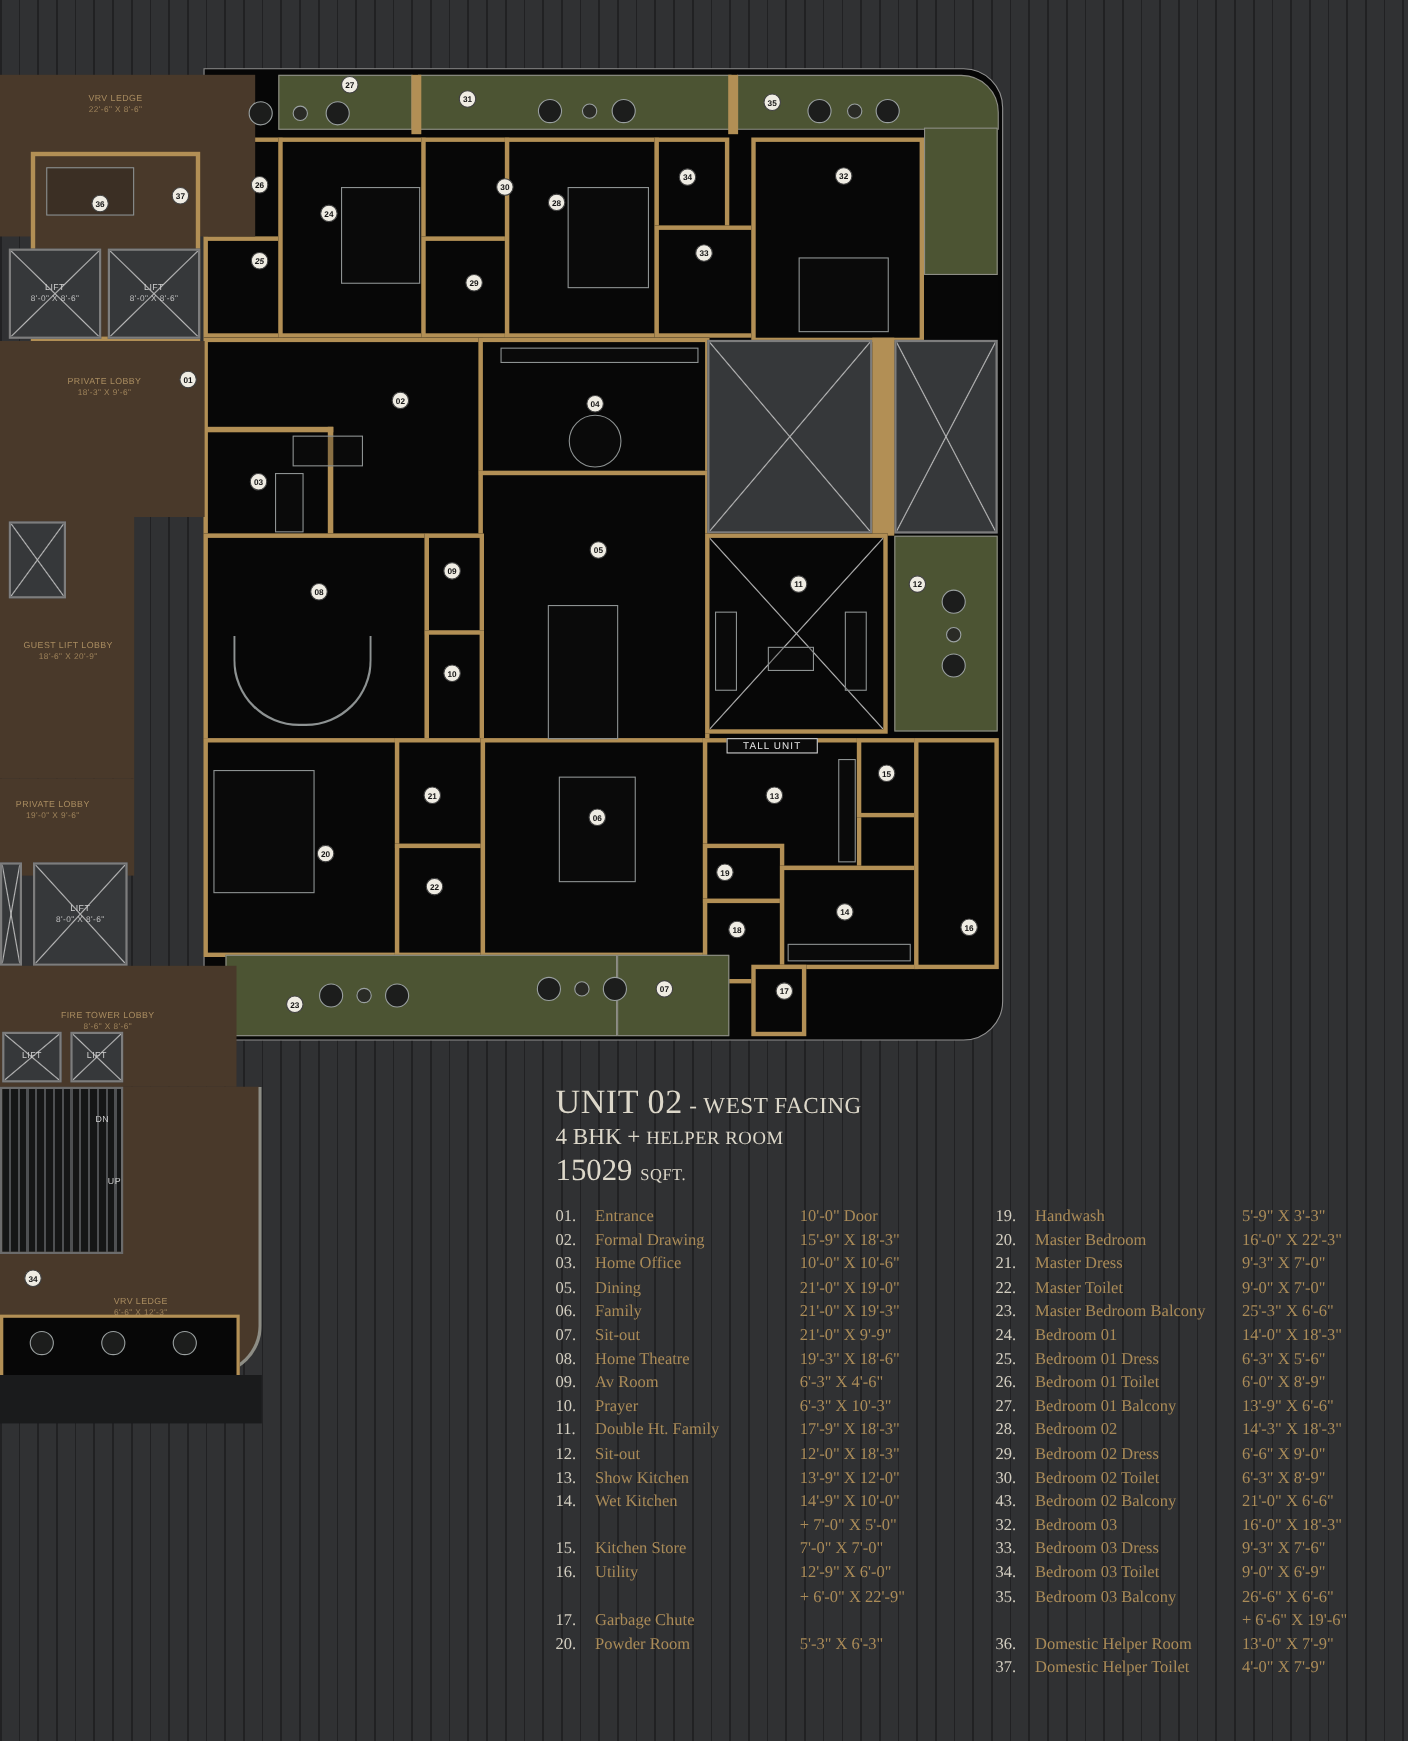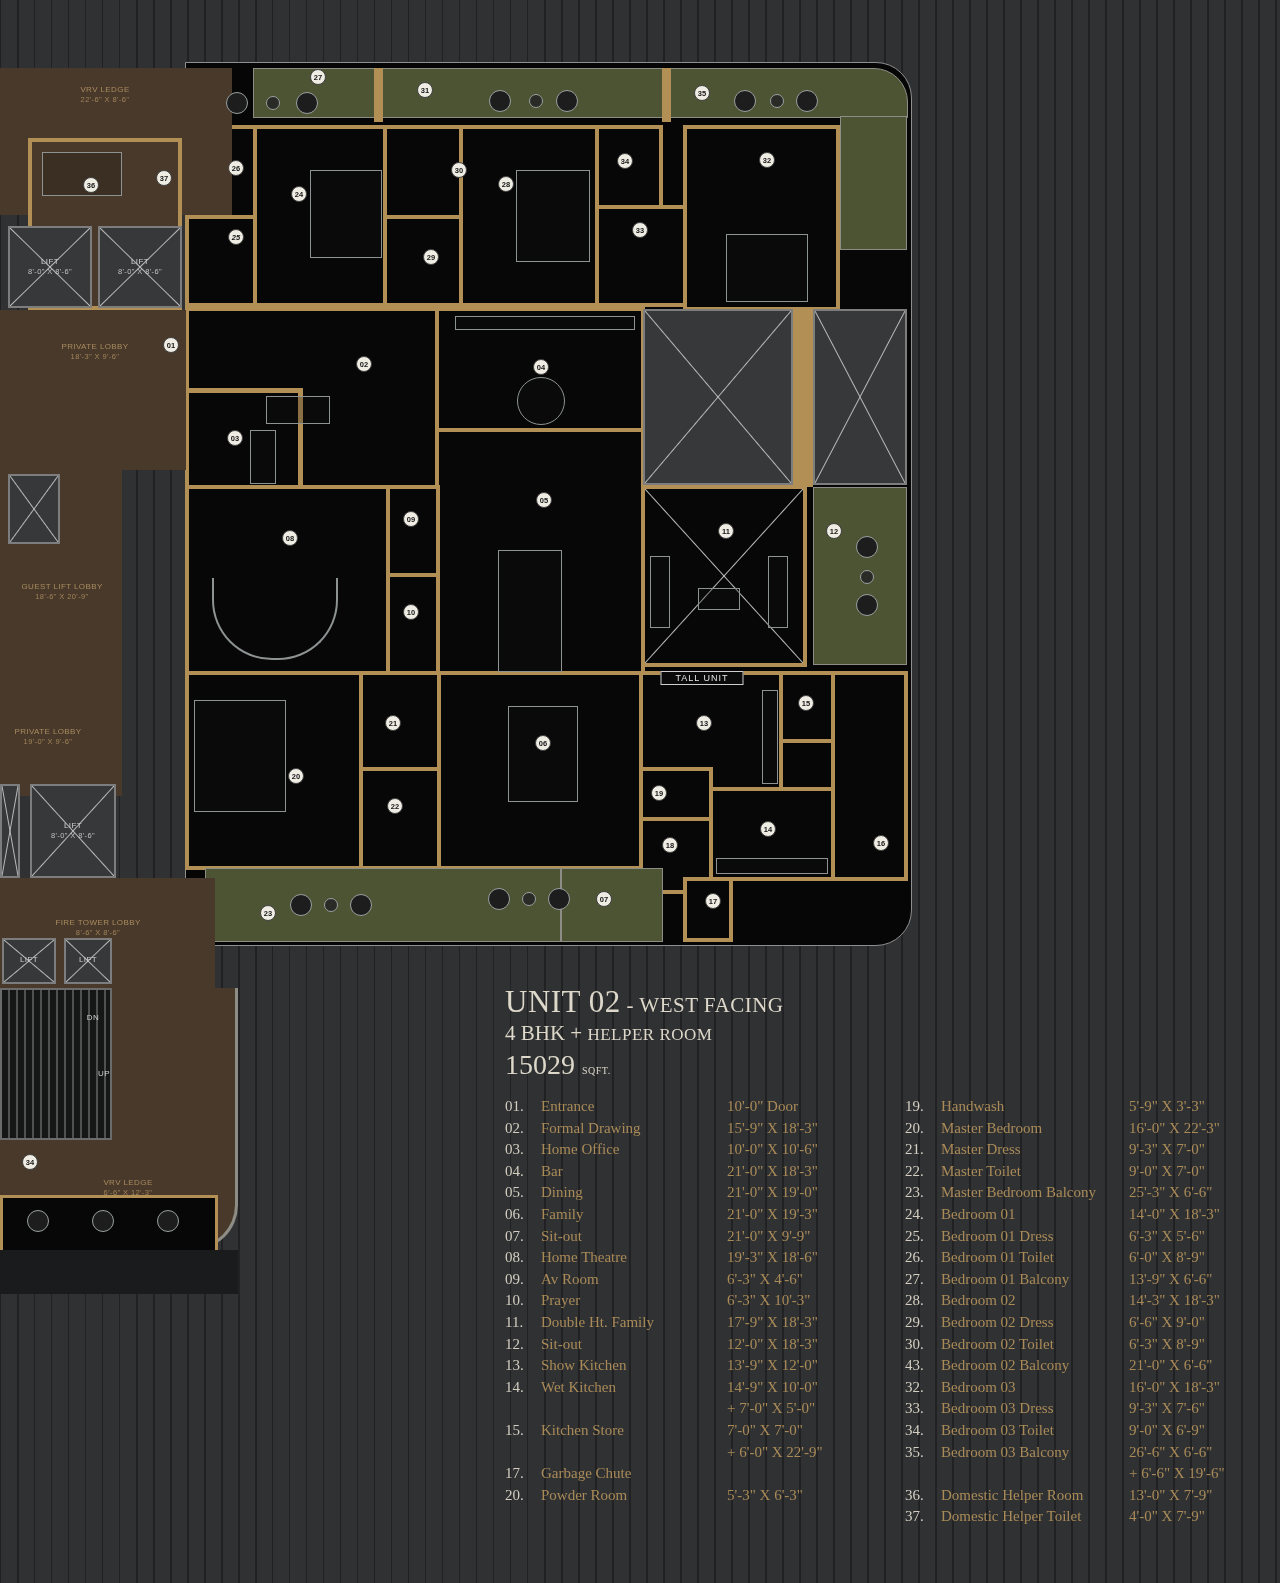--- a/index.html
+++ b/index.html
@@ -45,21 +45,21 @@
   .plabel .sub{font-size:7.5px;opacity:.9;}
   .plabel.light{color:#cfcfcf;}
   .plabel.boxed{color:#e6e6e6;background:#0a0a0a;border:1px solid #cfcfcf;padding:1px 14px;font-size:9px;letter-spacing:1px;}
   
   #titleblock{position:absolute;left:505px;top:984px;color:#ddd8ca;}
   #titleblock .t1{font-size:31px;letter-spacing:.5px;}
   #titleblock .t1 .sm{font-size:21px;}
   #titleblock .t2{font-size:21px;margin-top:1px;}
   #titleblock .t2 .sm{font-size:17px;letter-spacing:.5px;}
   #titleblock .t3{font-size:28px;margin-top:3px;}
-  #titleblock .t3 .sm{font-size:10px;letter-spacing:.5px;}
+  #titleblock .t3 .sm{font-size:15px;letter-spacing:.5px;}
   #legend{position:absolute;left:505px;top:1096px;width:770px;color:#aa8b58;font-size:15px;}
   .lcol{position:absolute;top:0;}
   #legend-left{left:0;width:395px;}
   #legend-right{left:400px;width:375px;}
   .lrow{display:grid;height:21.6px;line-height:21.6px;white-space:nowrap;}
   #legend-left .lrow{grid-template-columns:36px 186px auto;}
   #legend-right .lrow{grid-template-columns:36px 188px auto;}
   .lnum{color:#d3cec1;}
   .llabel,.ldim{color:#aa8b58;}
 </style>
@@ -285,25 +285,20 @@
     <span class="llabel">Formal Drawing</span>
     <span class="ldim">15'-9" X 18'-3"</span>
   </div>
 
   <div class="lrow">
     <span class="lnum">03.</span>
     <span class="llabel">Home Office</span>
     <span class="ldim">10'-0" X 10'-6"</span>
   </div>
 
-  <div class="lrow">
-    <span class="lnum">04.</span>
-    <span class="llabel">Bar</span>
-    <span class="ldim">21'-0" X 18'-3"</span>
-  </div>
 
   <div class="lrow">
     <span class="lnum">05.</span>
     <span class="llabel">Dining</span>
     <span class="ldim">21'-0" X 19'-0"</span>
   </div>
 
   <div class="lrow">
     <span class="lnum">06.</span>
     <span class="llabel">Family</span>
@@ -363,20 +358,25 @@
     <span class="llabel"></span>
     <span class="ldim">+ 7'-0" X 5'-0"</span>
   </div>
 
   <div class="lrow">
     <span class="lnum">15.</span>
     <span class="llabel">Kitchen Store</span>
     <span class="ldim">7'-0" X 7'-0"</span>
   </div>
 
+  <div class="lrow">
+    <span class="lnum">16.</span>
+    <span class="llabel">Utility</span>
+    <span class="ldim">12'-9" X 6'-0"</span>
+  </div>
 
   <div class="lrow">
     <span class="lnum"></span>
     <span class="llabel"></span>
     <span class="ldim">+ 6'-0" X 22'-9"</span>
   </div>
 
   <div class="lrow">
     <span class="lnum">17.</span>
     <span class="llabel">Garbage Chute</span>

